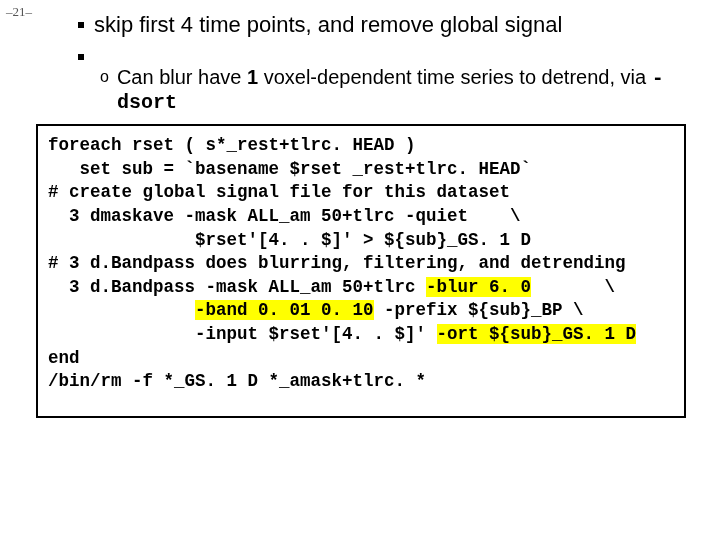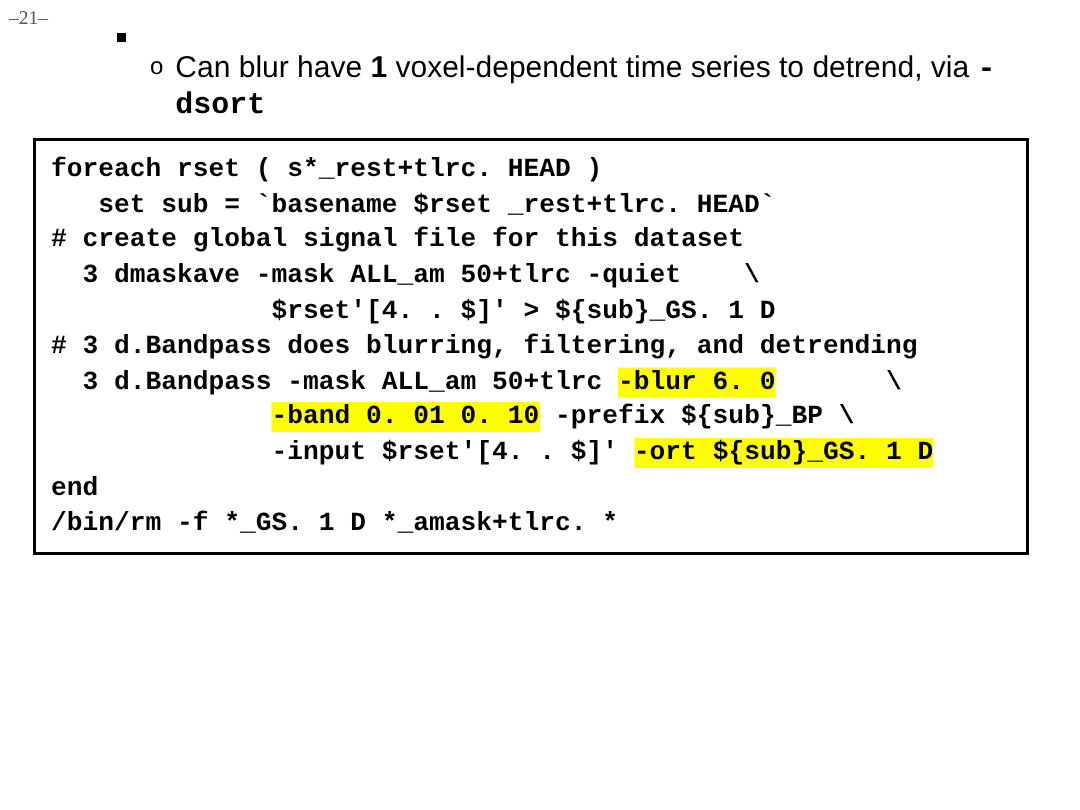--- a/index.html
+++ b/index.html
@@ -80,22 +80,22 @@
     margin-top: 2px;
     flex: 0 0 auto;
   }
   .bold { font-weight: bold; }
   .code-inline {
     font-family: "Courier New", Courier, monospace;
     font-weight: bold;
   }
   .codeblock {
     border: 2px solid #000;
-    margin: 10px 14px 0 0;
-    padding: 8px 10px 6px 10px;
+    margin: 10px 14px 0 14px;
+    padding: 8px 10px 22px 10px;
     font-family: "Courier New", Courier, monospace;
     font-size: 17.5px;
     font-weight: bold;
     line-height: 1.35;
     white-space: pre;
   }
   .hl {
     background: #ffff00;
   }
 </style>
@@ -103,20 +103,24 @@
 <body>
 
 <div class="slide">
 
   <div class="page-num">–21–</div>
 
 
   <div class="content">
 
 
+    <div class="lvl2">
+      <span class="sq"></span>
+      <span>skip first 4 time points, and remove global signal</span>
+    </div>
 
     <div class="lvl2">
       <span class="sq"></span>
     </div>
 
     <div class="lvl3">
       <span class="mk">o</span>
       <span>
         <span>Can blur have </span><span class="bold">1</span><span> voxel-dependent time series to detrend, via </span><span class="code-inline">-dsort</span>
       </span>

